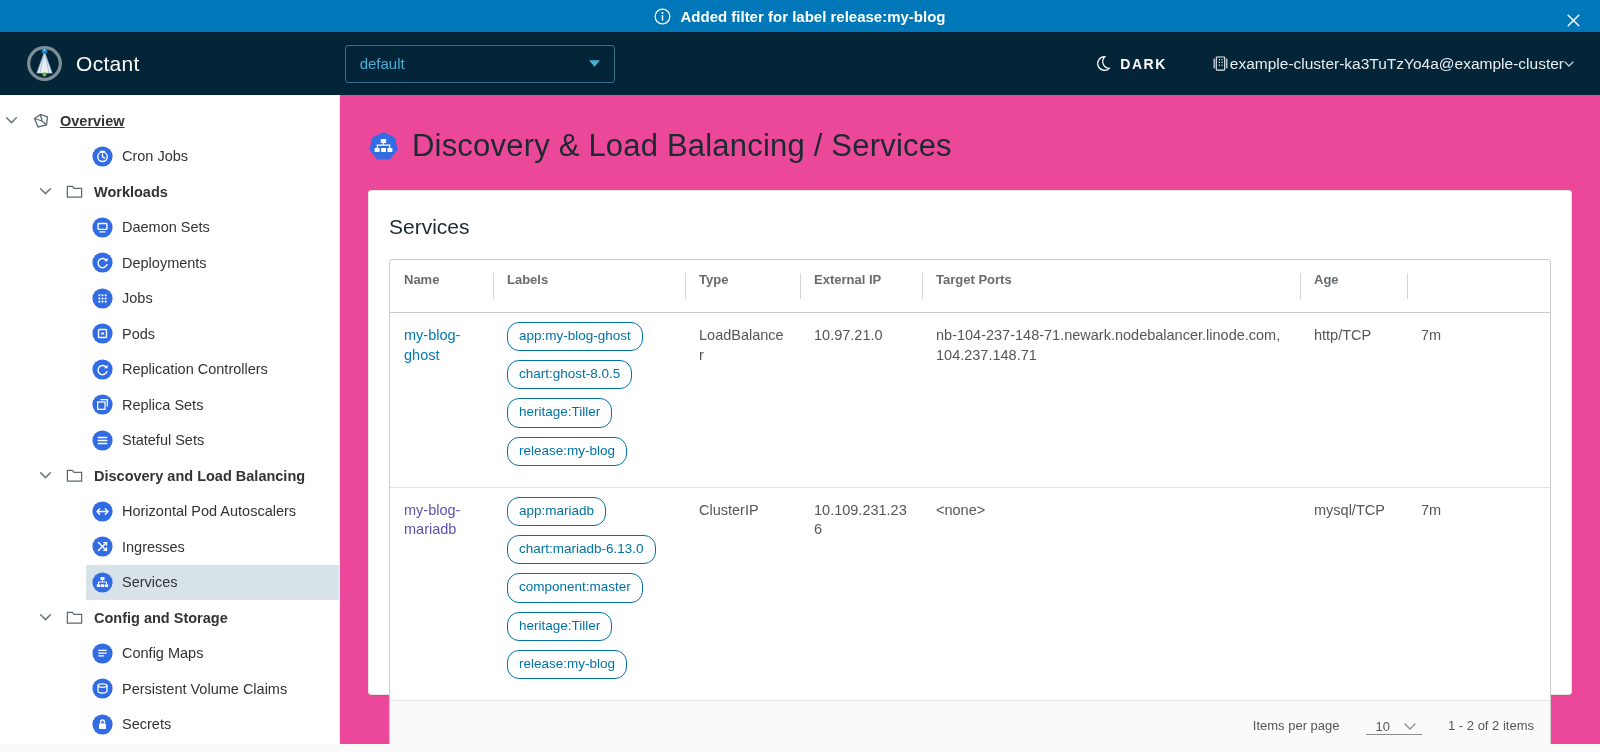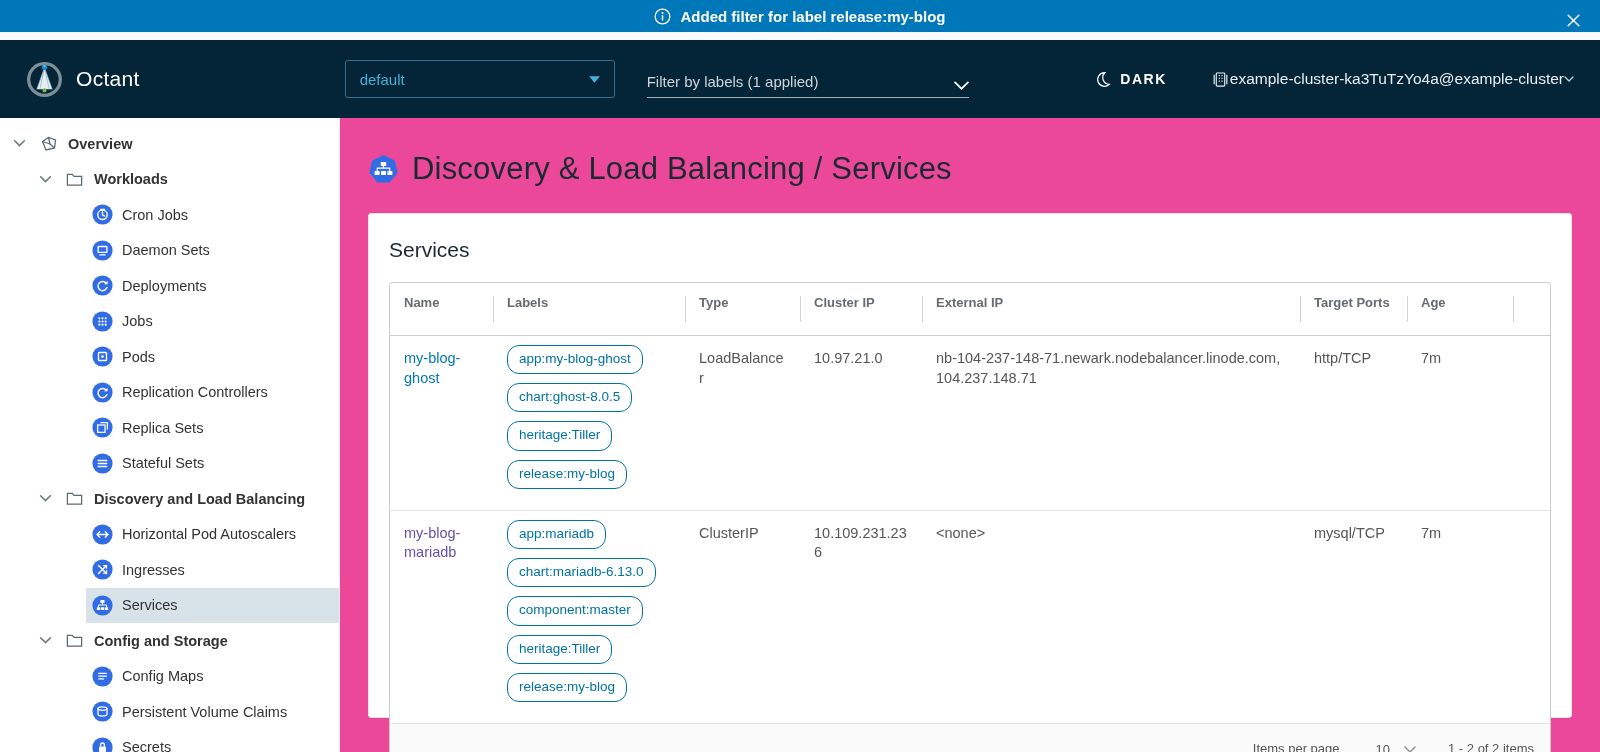--- a/index.html
+++ b/index.html
@@ -12,22 +12,22 @@
   }
 
   
   .notif{ height:32px; background:var(--notif); display:flex; align-items:center;
     justify-content:center; position:relative; color:#fff; }
   .notif-msg{ display:flex; align-items:center; gap:9px; font-size:15px; font-weight:700; }
   .notif-close{ position:absolute; right:16px; top:9px; width:22px; height:22px;
     display:flex; align-items:center; justify-content:center; cursor:pointer; }
 
   
-  .header{ height:78px; background:var(--header); display:flex; align-items:center;
-    padding:0 26px; color:#fff;margin-top:8px; }
+  .header{ height:63px; background:var(--header); display:flex; align-items:center;
+    padding:0 26px; color:#fff; }
   .logo-wrap{ display:flex; align-items:center; gap:13px; }
   .logo-title{ font-size:21px; color:#fff; letter-spacing:.3px; }
   .ns-select{ margin-left:205px; width:270px; height:38px; border:1px solid #3a6e8f;
     border-radius:3px; display:flex; align-items:center; padding:0 14px;
     color:var(--accent); font-size:15px; cursor:pointer; }
   .ns-select .grow{ flex:1; }
   .label-filter{ margin-left:32px; width:322px; height:38px; display:flex; align-items:flex-end;
     padding-bottom:7px; border-bottom:1px solid #9fb0ba; color:#cdd5da; font-size:15px;
     cursor:pointer; }
   .label-filter .grow{ flex:1; }
@@ -38,21 +38,21 @@
     color:#e8edf0; cursor:pointer; }
 
   
   .body-wrap{ display:flex; height:649px; }
   .sidebar{ width:340px; background:#fff; border-right:1px solid #ececec; padding-top:8px;
     overflow:hidden; }
   .main{ flex:1; background:#ec4899; padding:0 28px; overflow:hidden; }
 
   
   .nav-row{ height:35.5px; display:flex; align-items:center; cursor:pointer; color:#333; }
-  .nav-row.lvl0{ padding-left:8px; }
+  .nav-row.lvl0{ padding-left:0;text-decoration:underline; }
   .nav-row.lvl1{ padding-left:34px; }
   .nav-row.lvl2{ margin-left:86px; padding-left:6px; }
   .nav-row.selected{ background:var(--selbg); }
   .chev{ width:22px; display:flex; justify-content:center; margin-right:8px; }
   .nav-icon{ width:21px; height:21px; display:flex; align-items:center; justify-content:center;
     margin-right:9px; flex:0 0 auto; }
   .nav-label{ font-size:14.5px; white-space:nowrap; }
   .nav-label.bold{ font-weight:700; font-size:14.5px; }
 
   
@@ -135,29 +135,20 @@
   <div class="ns-select">
     <span>default</span>
     <span class="grow"></span>
     <span>
       <svg viewBox="0 0 10 6" width="11" height="7">
           <path d="M0 0h10L5 6z" fill="#49afd9"></path>
         </svg>
     </span>
   </div>
 
-  <div class="label-filter">
-    <span>Filter by labels (1 applied)</span>
-    <span class="grow"></span>
-    <span>
-      <svg viewBox="0 0 14 8" width="15" height="9">
-          <path d="M1 1l6 6 6-6" fill="none" stroke="#fff" stroke-width="1.6" stroke-linecap="round"></path>
-        </svg>
-    </span>
-  </div>
 
   <div class="hdr-spacer"></div>
 
   <div class="theme-toggle">
     <span>
       <svg viewBox="0 0 18 18" width="17" height="17">
           <path d="M11.4 1.8a7.2 7.2 0 1 0 4.8 12.3A7.2 7.2 0 0 1 11.4 1.8z" fill="none" stroke="#fff" stroke-width="1.3"></path>
         </svg>
     </span>
     <span>DARK</span>
@@ -190,42 +181,42 @@
         </span>
         <span class="nav-icon">
           <svg viewBox="0 0 20 20" width="20" height="20" fill="none" stroke="#5a6a72" stroke-width="1.3">
             <path d="M3.5 7.5l6-4 7 2.5-1 8-8.5 2z"></path>
             <path d="M9.5 3.5l1.5 6.5 4.5 4"></path>
             <path d="M3.5 7.5l7.5 2.5"></path>
           </svg>
         </span>
         <span class="nav-label bold">Overview</span>
       </div>
+      <div class="nav-row lvl2">
+        <span class="nav-icon">
+          <svg viewBox="0 0 20 20" width="21" height="21">
+            <circle cx="10" cy="10" r="9.6" fill="#326ce5"></circle>
+            <circle cx="10" cy="10.3" r="4.5" fill="none" stroke="#fff" stroke-width="1.3"></circle>
+            <path d="M10 7.6v2.7l2 1.2M8.2 5.2h3.6" stroke="#fff" stroke-width="1.3" fill="none" stroke-linecap="round"></path>
+          </svg>
+        </span>
+        <span class="nav-label">Cron Jobs</span>
+      </div>
       <div class="nav-row lvl1">
         <span class="chev">
           <svg viewBox="0 0 12 8" width="13" height="9">
             <path d="M1.5 1.5L6 6l4.5-4.5" fill="none" stroke="#6d7a80" stroke-width="1.5" stroke-linecap="round"></path>
           </svg>
         </span>
         <span class="nav-icon">
           <svg viewBox="0 0 20 20" width="19" height="19" fill="none" stroke="#5a6a72" stroke-width="1.3">
             <path d="M2.5 16V4.5h5.2l1.8 2.2h8V16z"></path>
           </svg>
         </span>
         <span class="nav-label bold">Workloads</span>
-      </div>
-      <div class="nav-row lvl2">
-        <span class="nav-icon">
-          <svg viewBox="0 0 20 20" width="21" height="21">
-            <circle cx="10" cy="10" r="9.6" fill="#326ce5"></circle>
-            <circle cx="10" cy="10.3" r="4.5" fill="none" stroke="#fff" stroke-width="1.3"></circle>
-            <path d="M10 7.6v2.7l2 1.2M8.2 5.2h3.6" stroke="#fff" stroke-width="1.3" fill="none" stroke-linecap="round"></path>
-          </svg>
-        </span>
-        <span class="nav-label">Cron Jobs</span>
       </div>
       <div class="nav-row lvl2">
         <span class="nav-icon">
           <svg viewBox="0 0 20 20" width="21" height="21">
             <circle cx="10" cy="10" r="9.6" fill="#326ce5"></circle>
             <rect x="5.8" y="6.2" width="8.4" height="5.6" rx="0.6" fill="none" stroke="#fff" stroke-width="1.3"></rect>
             <path d="M7.6 14.2h4.8" stroke="#fff" stroke-width="1.3" stroke-linecap="round"></path>
           </svg>
         </span>
         <span class="nav-label">Daemon Sets</span>
@@ -403,21 +394,20 @@
     </div>
 
     <div class="card">
       <h2 class="card-title">Services</h2>
 
       <div class="tbl">
         <div class="trow thead">
             <div class="th">Name</div>
             <div class="th">Labels</div>
             <div class="th">Type</div>
-            <div class="th">Cluster IP</div>
             <div class="th">External IP</div>
             <div class="th">Target Ports</div>
             <div class="th">Age</div>
             <div class="th"></div>
           </div>
         <div>
             <div class="trow tr">
               <div class="td"><span class="name-link normal">my-blog-ghost</span></div>
               <div class="td pill-stack" style="padding-top: 9px;">
                 <span class="pill">app:my-blog-ghost</span>

